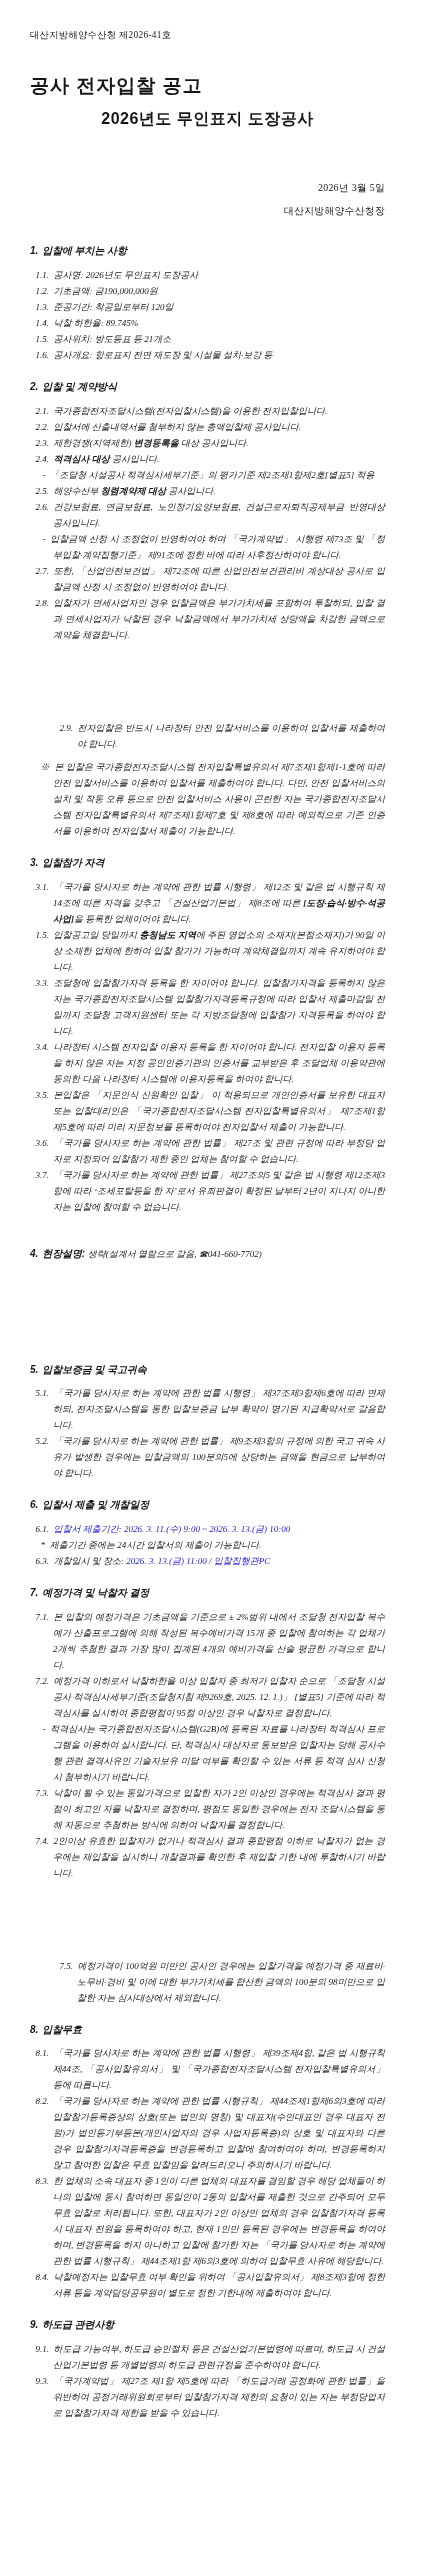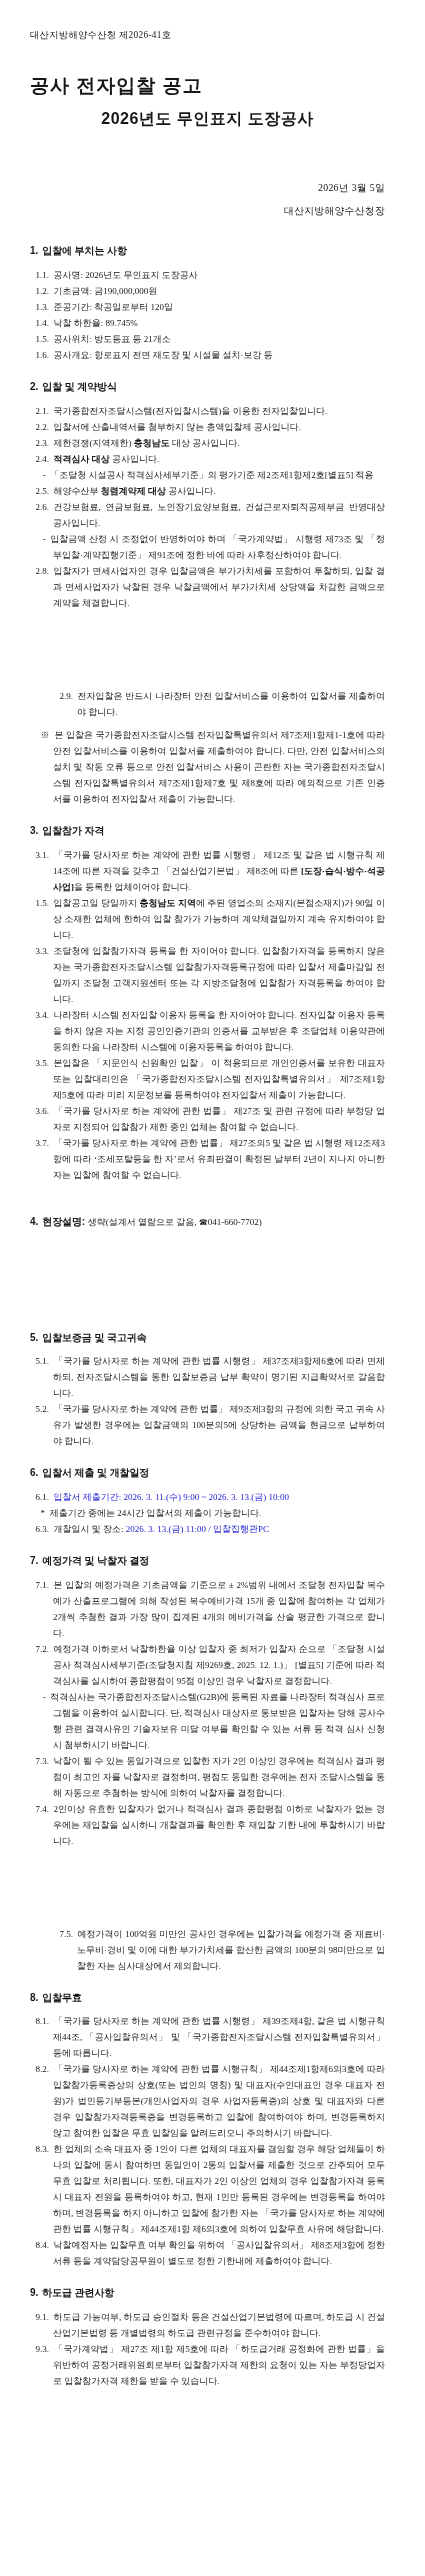--- a/index.html
+++ b/index.html
@@ -15,21 +15,21 @@
     text-align:left;margin-top:31px;
     font-family:"Liberation Sans","DejaVu Sans",sans-serif;
     font-weight:bold;font-size:19px;line-height:23px;letter-spacing:1px;
   }
   .subtitle{
     text-align:center;margin-top:14.4px;
     font-family:"Liberation Sans","DejaVu Sans",sans-serif;
     font-weight:bold;font-size:16px;line-height:15.5px;letter-spacing:0.5px;
   }
   .meta{ text-align:right;margin-top:49px;font-size:9.8px;line-height:23px;letter-spacing:0.3px;}
-  .sections{margin-top:21.6px;}
+  .sections{margin-top:21.6px;font-style:italic;}
   .sec-h{
     font-family:"Liberation Sans","DejaVu Sans",sans-serif;
     font-weight:bold;font-size:10px;letter-spacing:-0.1px;
     margin:16px 0 7.7px 0;
   }
   .sec-h .sno{margin-right:4.1px;}
   .sec-h .inline-text{
     font-family:"Liberation Serif","DejaVu Serif",serif;
     font-weight:normal;font-size:9px;letter-spacing:0;
   }
@@ -66,26 +66,27 @@
         <div class="it"><span class="num">1.2.</span><span class="">기초금액: 금190,000,000원</span></div>
         <div class="it"><span class="num">1.3.</span><span class="">준공기간: 착공일로부터 120일</span></div>
         <div class="it"><span class="num">1.4.</span><span class="">낙찰 하한율: 89.745%</span></div>
         <div class="it"><span class="num">1.5.</span><span class="">공사위치: 방도등표 등 21개소</span></div>
         <div class="it"><span class="num">1.6.</span><span class="">공사개요: 항로표지 전면 재도장 및 시설물 설치·보강 등</span></div>
       </section>
       <section>
         <div class="sec-h"><span class="sno">2.</span><span>입찰 및 계약방식</span></div>
         <div class="it"><span class="num">2.1.</span><span class="">국가종합전자조달시스템(전자입찰시스템)을 이용한 전자입찰입니다.</span></div>
         <div class="it"><span class="num">2.2.</span><span class="">입찰서에 산출내역서를 첨부하지 않는 총액입찰제 공사입니다.</span></div>
-        <div class="it"><span class="num">2.3.</span><span class="">제한경쟁(지역제한) </span><span class="b ">충청남도</span><span class=""> 대상 공사입니다.</span></div>
+        <div class="it"><span class="num">2.3.</span><span class="">제한경쟁(지역제한) </span><span class="b ">변경등록을</span><span class=""> 대상 공사입니다.</span></div>
         <div class="it"><span class="num">2.4.</span><span class="b ">적격심사 대상</span><span class=""> 공사입니다.</span></div>
         <div class="it dash"><span class="num">-</span><span class="">「조달청 시설공사 적격심사세부기준」의 평가기준 제2조제1항제2호[별표5] 적용</span></div>
         <div class="it"><span class="num">2.5.</span><span class="">해양수산부 </span><span class="b ">청렴계약제 대상</span><span class=""> 공사입니다.</span></div>
         <div class="it"><span class="num">2.6.</span><span class="">건강보험료, 연금보험료, 노인장기요양보험료, 건설근로자퇴직공제부금 반영대상 공사입니다.</span></div>
         <div class="it dash"><span class="num">-</span><span class="">입찰금액 산정 시 조정없이 반영하여야 하며 「국가계약법」 시행령 제73조 및 「정부입찰·계약집행기준」 제91조에 정한 바에 따라 사후정산하여야 합니다.</span></div>
+        <div class="it"><span class="num">2.7.</span><span class="">또한, 「산업안전보건법」 제72조에 따른 산업안전보건관리비 계상대상 공사로 입찰금액 산정 시 조정없이 반영하여야 합니다.</span></div>
         <div class="it"><span class="num">2.8.</span><span class="">입찰자가 면세사업자인 경우 입찰금액은 부가가치세를 포함하여 투찰하되, 입찰 결과 면세사업자가 낙찰된 경우 낙찰금액에서 부가가치세 상당액을 차감한 금액으로 계약을 체결합니다.</span></div>
         <div class="it g3"><span class="num">2.9.</span><span class="">전자입찰은 반드시 나라장터 안전 입찰서비스를 이용하여 입찰서를 제출하여야 합니다.</span></div>
         <div class="it refmark"><span class="num">※</span><span class="">본 입찰은 국가종합전자조달시스템 전자입찰특별유의서 제7조제1항제1-1호에 따라 안전 입찰서비스를 이용하여 입찰서를 제출하여야 합니다. 다만, 안전 입찰서비스의 설치 및 작동 오류 등으로 안전 입찰서비스 사용이 곤란한 자는 국가종합전자조달시스템 전자입찰특별유의서 제7조제1항제7호 및 제8호에 따라 예외적으로 기존 인증서를 이용하여 전자입찰서 제출이 가능합니다.</span></div>
       </section>
       <section>
         <div class="sec-h"><span class="sno">3.</span><span>입찰참가 자격</span></div>
         <div class="it"><span class="num">3.1.</span><span class="">「국가를 당사자로 하는 계약에 관한 법률 시행령」 제12조 및 같은 법 시행규칙 제14조에 따른 자격을 갖추고 「건설산업기본법」 제8조에 따른 </span><span class="b ">[도장·습식·방수·석공 사업]</span><span class="">을 등록한 업체이어야 합니다.</span></div>
         <div class="it"><span class="num">1.5.</span><span class="">입찰공고일 당일까지 </span><span class="b ">충청남도 지역</span><span class="">에 주된 영업소의 소재지(본점소재지)가 90일 이상 소재한 업체에 한하여 입찰 참가가 가능하며 계약체결일까지 계속 유지하여야 합니다.</span></div>
         <div class="it"><span class="num">3.3.</span><span class="">조달청에 입찰참가자격 등록을 한 자이어야 합니다. 입찰참가자격을 등록하지 않은 자는 국가종합전자조달시스템 입찰참가자격등록규정에 따라 입찰서 제출마감일 전일까지 조달청 고객지원센터 또는 각 지방조달청에 입찰참가 자격등록을 하여야 합니다.</span></div>
         <div class="it"><span class="num">3.4.</span><span class="">나라장터 시스템 전자입찰 이용자 등록을 한 자이어야 합니다. 전자입찰 이용자 등록을 하지 않은 자는 지정 공인인증기관의 인증서를 교부받은 후 조달업체 이용약관에 동의한 다음 나라장터 시스템에 이용자등록을 하여야 합니다.</span></div>

